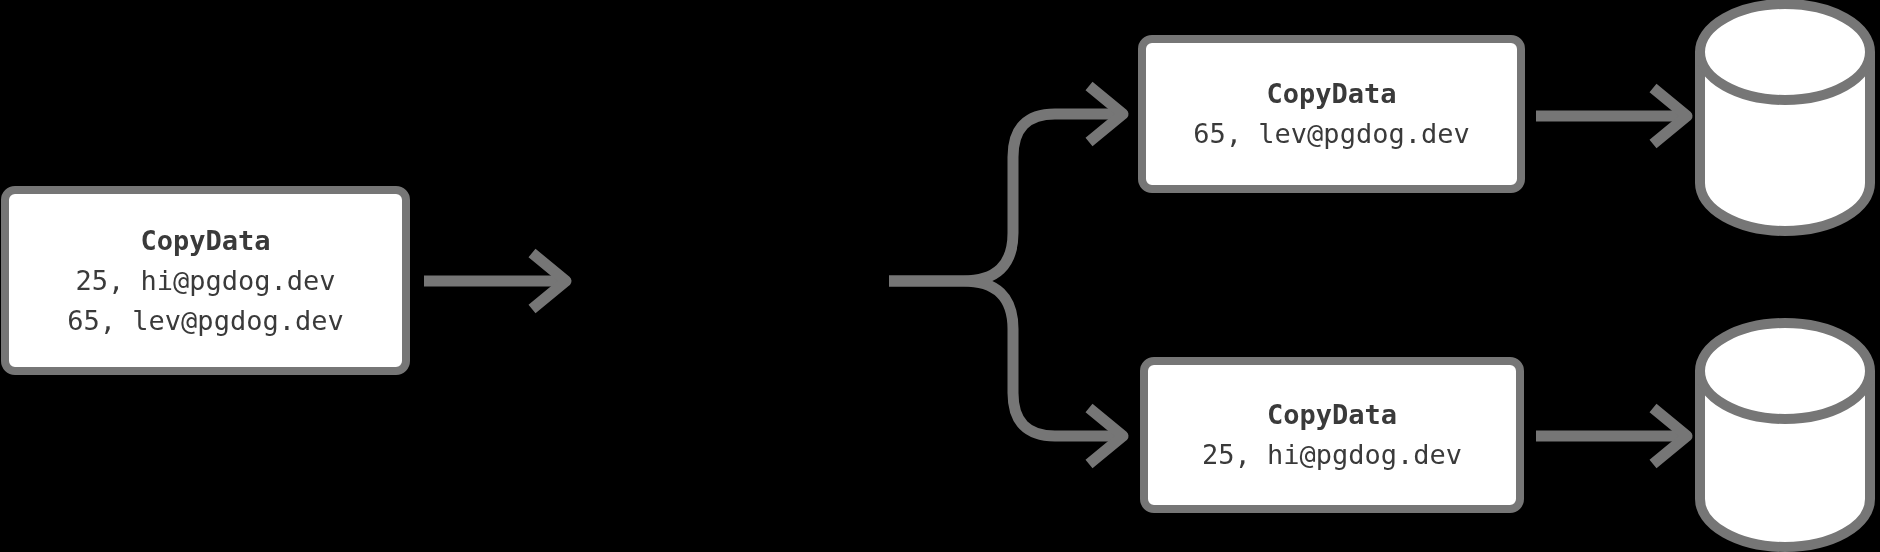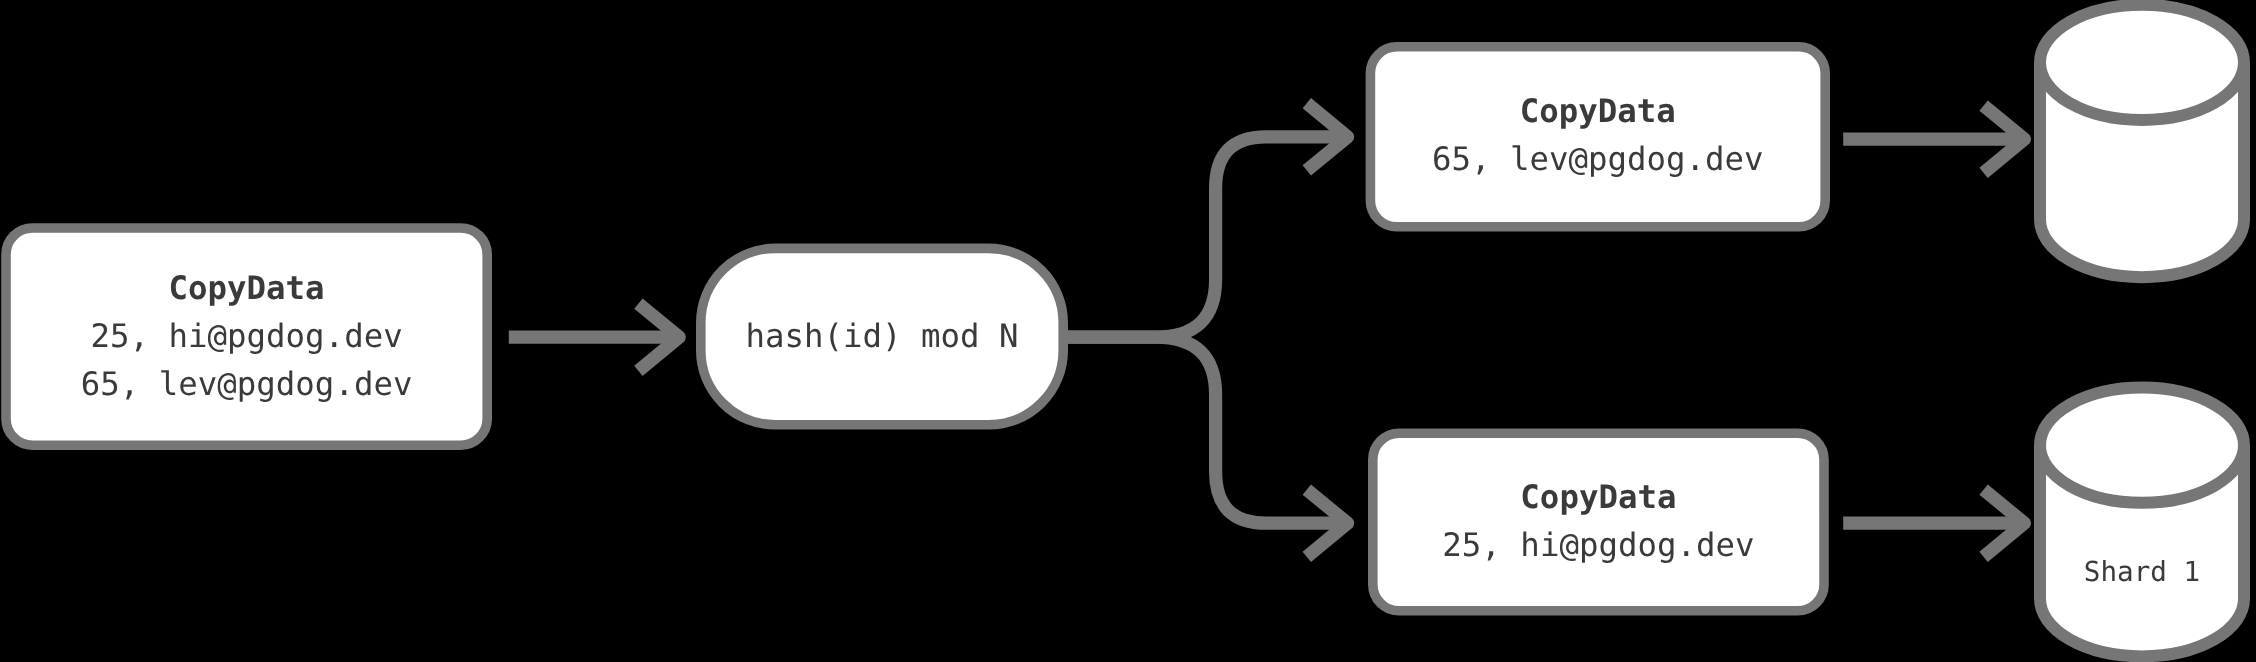--- a/index.html
+++ b/index.html
@@ -18,21 +18,21 @@
     width: 1880px; height: 552px;
   }
   .conn { stroke: #767676; stroke-width: 11; fill: none; }
   .head { stroke: #767676; stroke-width: 11; fill: none; stroke-linejoin: round; }
   .cyl  { stroke: #767676; stroke-width: 10; fill: #ffffff; }
   .box {
     position: absolute;
     box-sizing: border-box;
     background: #ffffff;
     border: 8px solid #767676;
-    border-radius: 26px;
+    border-radius: 14px;
     display: flex;
     flex-direction: column;
     align-items: center;
     justify-content: center;
     font-size: 27px;
     line-height: 40px;
     text-align: center;
   }
   .box .title { font-weight: bold; }
   .source-box { left: 1px;    top: 186px; width: 409px; height: 189px; }
@@ -88,29 +88,25 @@
       <ellipse class="cyl" cx="1785" cy="371" rx="85" ry="48"></ellipse>
     </g>
   </svg>
 
   <div class="box source-box">
     <div class="title">CopyData</div>
     <div class="row">25, hi@pgdog.dev</div>
     <div class="row">65, lev@pgdog.dev</div>
   </div>
 
-  <div class="box router-pill">
-    <div class="row">hash(id) mod N</div>
-  </div>
 
   <div class="box shard0-box">
     <div class="title">CopyData</div>
     <div class="row">65, lev@pgdog.dev</div>
   </div>
 
   <div class="box shard1-box">
     <div class="title">CopyData</div>
     <div class="row">25, hi@pgdog.dev</div>
   </div>
 
-  <div class="db-label db-label-shard1">Shard 1</div>
 
 </div>
 
 </body></html>

